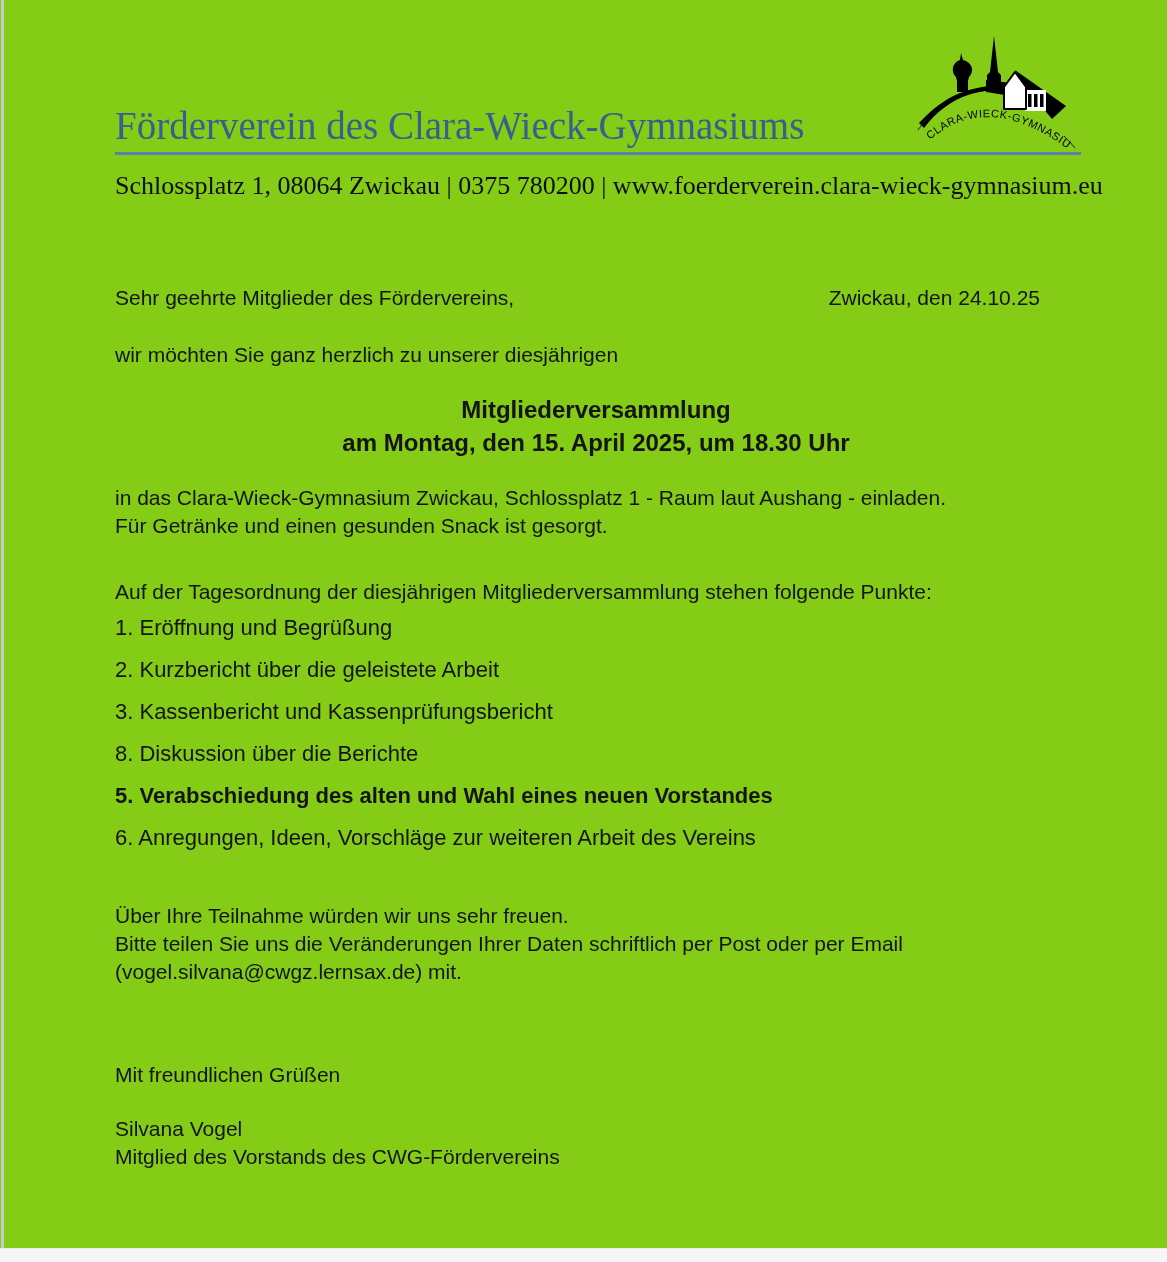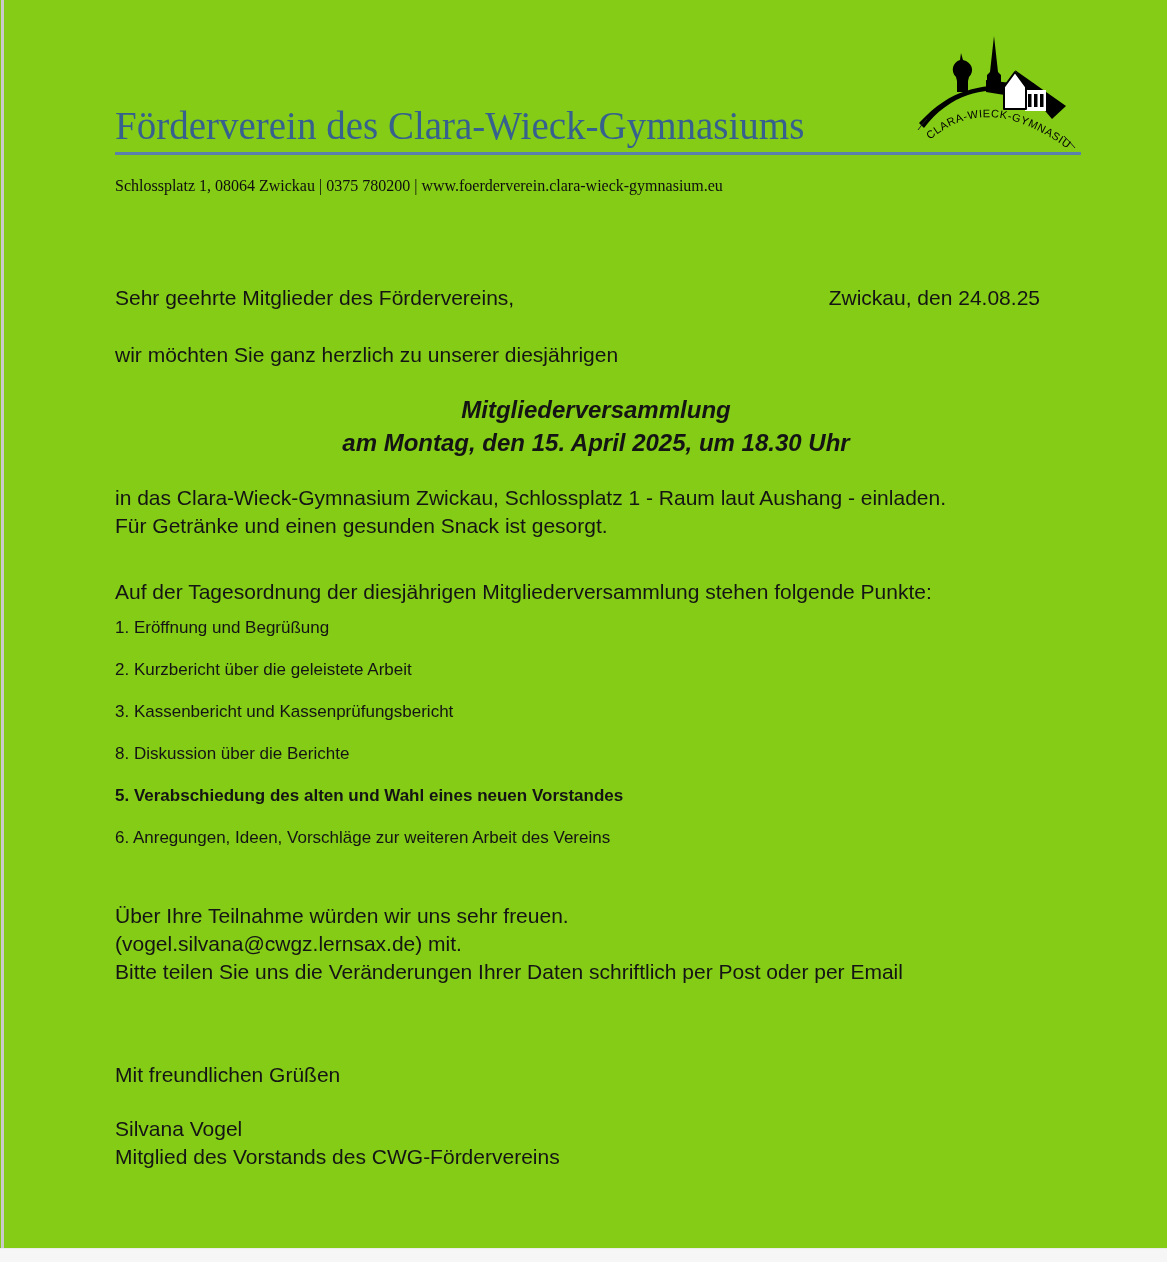--- a/index.html
+++ b/index.html
@@ -34,40 +34,39 @@
     color:var(--title_blue);white-space:nowrap;
   }
   .logo{position:absolute;left:916px;top:24px;width:170px;height:140px;}
   .rule{
     position:absolute;left:115px;top:152px;width:966px;height:3px;
     background:var(--rule_blue);
   }
   .contact-line{
     position:absolute;left:115px;top:172px;
     font-family:"Liberation Serif", serif;
-    font-size:16px;line-height:28px;color:#0e0e0e;white-space:nowrap;
+    font-size:26px;line-height:28px;color:#0e0e0e;white-space:nowrap;
   }
   .body-text{font-size:21px;line-height:27px;white-space:nowrap;}
   .salutation-row{
     position:absolute;left:115px;top:284px;width:925px;
     display:flex;justify-content:space-between;
   }
   .intro{position:absolute;left:115px;top:341px;}
   .headline{
     position:absolute;left:115px;top:393px;width:962px;
     text-align:center;font-weight:bold;font-size:24px;line-height:33px;
     white-space:nowrap;
-    font-style:italic;
   }
   .venue{position:absolute;left:115px;top:484px;}
   .venue p{line-height:28px;}
   .agenda-intro{position:absolute;left:115px;top:566px;margin-top:12px;}
   .agenda{
     position:absolute;left:115px;top:614px;
-    list-style:none;font-size:17px;
+    list-style:none;font-size:22px;
   }
   .agenda li{line-height:27px;margin-bottom:15px;white-space:nowrap;}
   .agenda li.bold{font-weight:bold;}
   .closing{position:absolute;left:115px;top:902px;}
   .closing p{line-height:28px;}
   .regards{position:absolute;left:115px;top:1061px;}
   .signature{position:absolute;left:115px;top:1115px;}
   .signature p{line-height:28px;}
 </style>
 </head>
@@ -113,21 +112,21 @@
     </div>
 
     <div class="rule"></div>
     <div class="contact-line">Schlossplatz 1, 08064 Zwickau | 0375 780200 | www.foerderverein.clara-wieck-gymnasium.eu</div>
   </header>
 
   <main>
 
     <div class="salutation-row body-text">
       <p>Sehr geehrte Mitglieder des Fördervereins,</p>
-      <p>Zwickau, den 24.08.25</p>
+      <p>Zwickau, den 24.10.25</p>
     </div>
 
     <p class="intro body-text">wir möchten Sie ganz herzlich zu unserer diesjährigen</p>
 
     <div class="headline">
       <p>Mitgliederversammlung</p>
       <p>am Montag, den 15. April 2025, um 18.30 Uhr</p>
     </div>
 
     <div class="venue body-text">
@@ -141,22 +140,22 @@
       <li>1. Eröffnung und Begrüßung</li>
       <li>2. Kurzbericht über die geleistete Arbeit</li>
       <li>3. Kassenbericht und Kassenprüfungsbericht</li>
       <li>8. Diskussion über die Berichte</li>
       <li class="bold">5. Verabschiedung des alten und Wahl eines neuen Vorstandes</li>
       <li>6. Anregungen, Ideen, Vorschläge zur weiteren Arbeit des Vereins</li>
     </ol>
 
     <div class="closing body-text">
       <p>Über Ihre Teilnahme würden wir uns sehr freuen.</p>
+      <p>Bitte teilen Sie uns die Veränderungen Ihrer Daten schriftlich per Post oder per Email</p>
       <p>(vogel.silvana@cwgz.lernsax.de) mit.</p>
-      <p>Bitte teilen Sie uns die Veränderungen Ihrer Daten schriftlich per Post oder per Email</p>
     </div>
 
     <p class="regards body-text">Mit freundlichen Grüßen</p>
 
     <div class="signature body-text">
       <p>Silvana Vogel</p>
       <p>Mitglied des Vorstands des CWG-Fördervereins</p>
     </div>
 
   </main>

